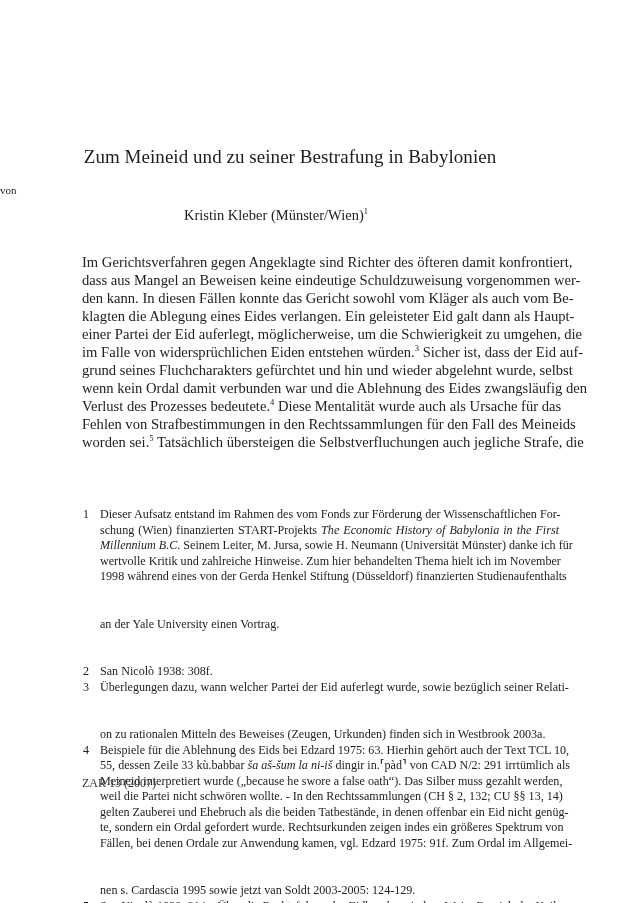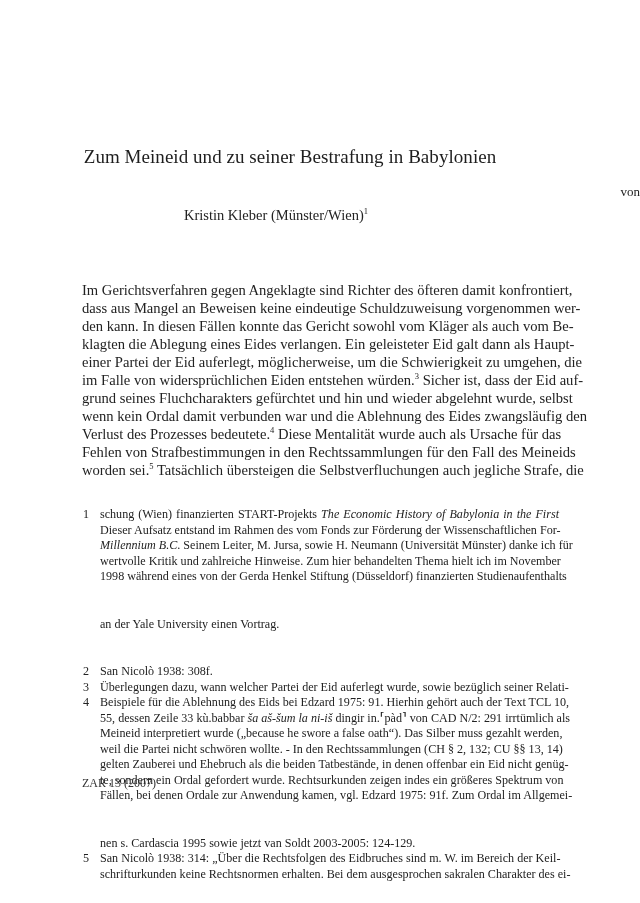--- a/index.html
+++ b/index.html
@@ -1,24 +1,24 @@
 <!DOCTYPE html>
 <html><head>
 <meta charset="utf-8">
 <style>
   html, body { margin: 0; padding: 0; background: #ffffff; }
   body { width: 640px; height: 903px; position: relative; overflow: hidden;
          font-family: "Liberation Serif", "DejaVu Serif", serif; color: #222; }
   .page { position: absolute; left: 0; top: 0; width: 640px; height: 903px; background: #fff; }
   .title { position: absolute; top: 146px; left: 0; width: 580px; text-align: center;
            font-size: 19px; letter-spacing: 0.05px; color: #1e1e1e; }
-  .von { position: absolute; top: 184px; left: 0; width: 640px; text-align: right; font-size: 13px; }
+  .von { position: absolute; top: 184px; left: 0; width: 640px; text-align: left; font-size: 11px; }
   .author { position: absolute; top: 207px; left: 0; width: 552px; text-align: center; font-size: 14.5px; }
   .author sup, .body sup { font-size: 8.5px; vertical-align: 6px; line-height: 0; }
-  .body { position: absolute; left: 82px; top: 253px; width: 477px; font-size: 14.6px; line-height: 18px; margin-top: 28px; }
+  .body { position: absolute; left: 82px; top: 253px; width: 477px; font-size: 14.6px; line-height: 18px; }
   .line { display: block; white-space: nowrap; text-align: justify; text-align-last: justify; height: 18px; }
   .fns { position: absolute; left: 82px; top: 507px; width: 477px; font-size: 12.1px; line-height: 15.5px; }
   .fn { position: relative; padding-left: 18px; }
   .fn-num { position: absolute; left: 1px; top: 0; }
   .fl { display: block; white-space: nowrap; text-align: justify; text-align-last: justify; height: 15.5px; }
   .fl.end { text-align-last: left; margin-top: 32px; }
   .footer { position: absolute; left: 82px; top: 776px; font-size: 12px; color: #333; }
   i { font-style: italic; }
 </style>
 </head>
@@ -41,38 +41,39 @@
       <span class="line">grund seines Fluchcharakters gefürchtet und hin und wieder abgelehnt wurde, selbst</span>
       <span class="line">wenn kein Ordal damit verbunden war und die Ablehnung des Eides zwangsläufig den</span>
       <span class="line">Verlust des Prozesses bedeutete.<sup>4</sup> Diese Mentalität wurde auch als Ursache für das</span>
       <span class="line">Fehlen von Strafbestimmungen in den Rechtssammlungen für den Fall des Meineids</span>
       <span class="line">worden sei.<sup>5</sup> Tatsächlich übersteigen die Selbstverfluchungen auch jegliche Strafe, die</span>
     </div>
 
   <div class="fns" id="fns">
       <div class="fn">
         <span class="fn-num">1</span>
+        <span class="fl">Dieser Aufsatz entstand im Rahmen des vom Fonds zur Förderung der Wissenschaftlichen For-</span>
         <span class="fl">schung (Wien) finanzierten START-Projekts <i>The Economic History of Babylonia in the First</i></span>
-        <span class="fl">Dieser Aufsatz entstand im Rahmen des vom Fonds zur Förderung der Wissenschaftlichen For-</span>
         <span class="fl"><i>Millennium B.C</i>. Seinem Leiter, M. Jursa, sowie H. Neumann (Universität Münster) danke ich für</span>
         <span class="fl">wertvolle Kritik und zahlreiche Hinweise. Zum hier behandelten Thema hielt ich im November</span>
         <span class="fl">1998 während eines von der Gerda Henkel Stiftung (Düsseldorf) finanzierten Studienaufenthalts</span>
         <span class="fl end">an der Yale University einen Vortrag.</span>
       </div>
       <div class="fn">
         <span class="fn-num">2</span>
         <span class="fl end">San Nicolò 1938: 308f.</span>
       </div>
       <div class="fn">
         <span class="fn-num">3</span>
         <span class="fl">Überlegungen dazu, wann welcher Partei der Eid auferlegt wurde, sowie bezüglich seiner Relati-</span>
+        <span class="fl end">on zu rationalen Mitteln des Beweises (Zeugen, Urkunden) finden sich in Westbrook  2003a.</span>
       </div>
       <div class="fn">
         <span class="fn-num">4</span>
-        <span class="fl">Beispiele für die Ablehnung des Eids bei Edzard 1975: 91. Hierhin gehört auch der Text TCL 10,</span>
+        <span class="fl">Beispiele für die Ablehnung des Eids bei Edzard 1975: 63. Hierhin gehört auch der Text TCL 10,</span>
         <span class="fl">55, dessen Zeile 33 kù.babbar <i>ša aš-šum la ni-iš</i> dingir in.⸢pàd⸣ von CAD N/2: 291 irrtümlich als</span>
         <span class="fl">Meineid interpretiert wurde („because he swore a false oath“). Das Silber muss gezahlt werden,</span>
         <span class="fl">weil die Partei nicht schwören wollte. - In den Rechtssammlungen (CH § 2, 132; CU §§ 13, 14)</span>
         <span class="fl">gelten Zauberei und Ehebruch als die beiden Tatbestände, in denen offenbar ein Eid nicht genüg-</span>
         <span class="fl">te, sondern ein Ordal gefordert wurde. Rechtsurkunden zeigen indes ein größeres Spektrum von</span>
         <span class="fl">Fällen, bei denen Ordale zur Anwendung kamen, vgl. Edzard 1975: 91f. Zum Ordal im Allgemei-</span>
         <span class="fl end">nen s. Cardascia 1995 sowie jetzt van Soldt 2003-2005: 124-129.</span>
       </div>
       <div class="fn">
         <span class="fn-num">5</span>

